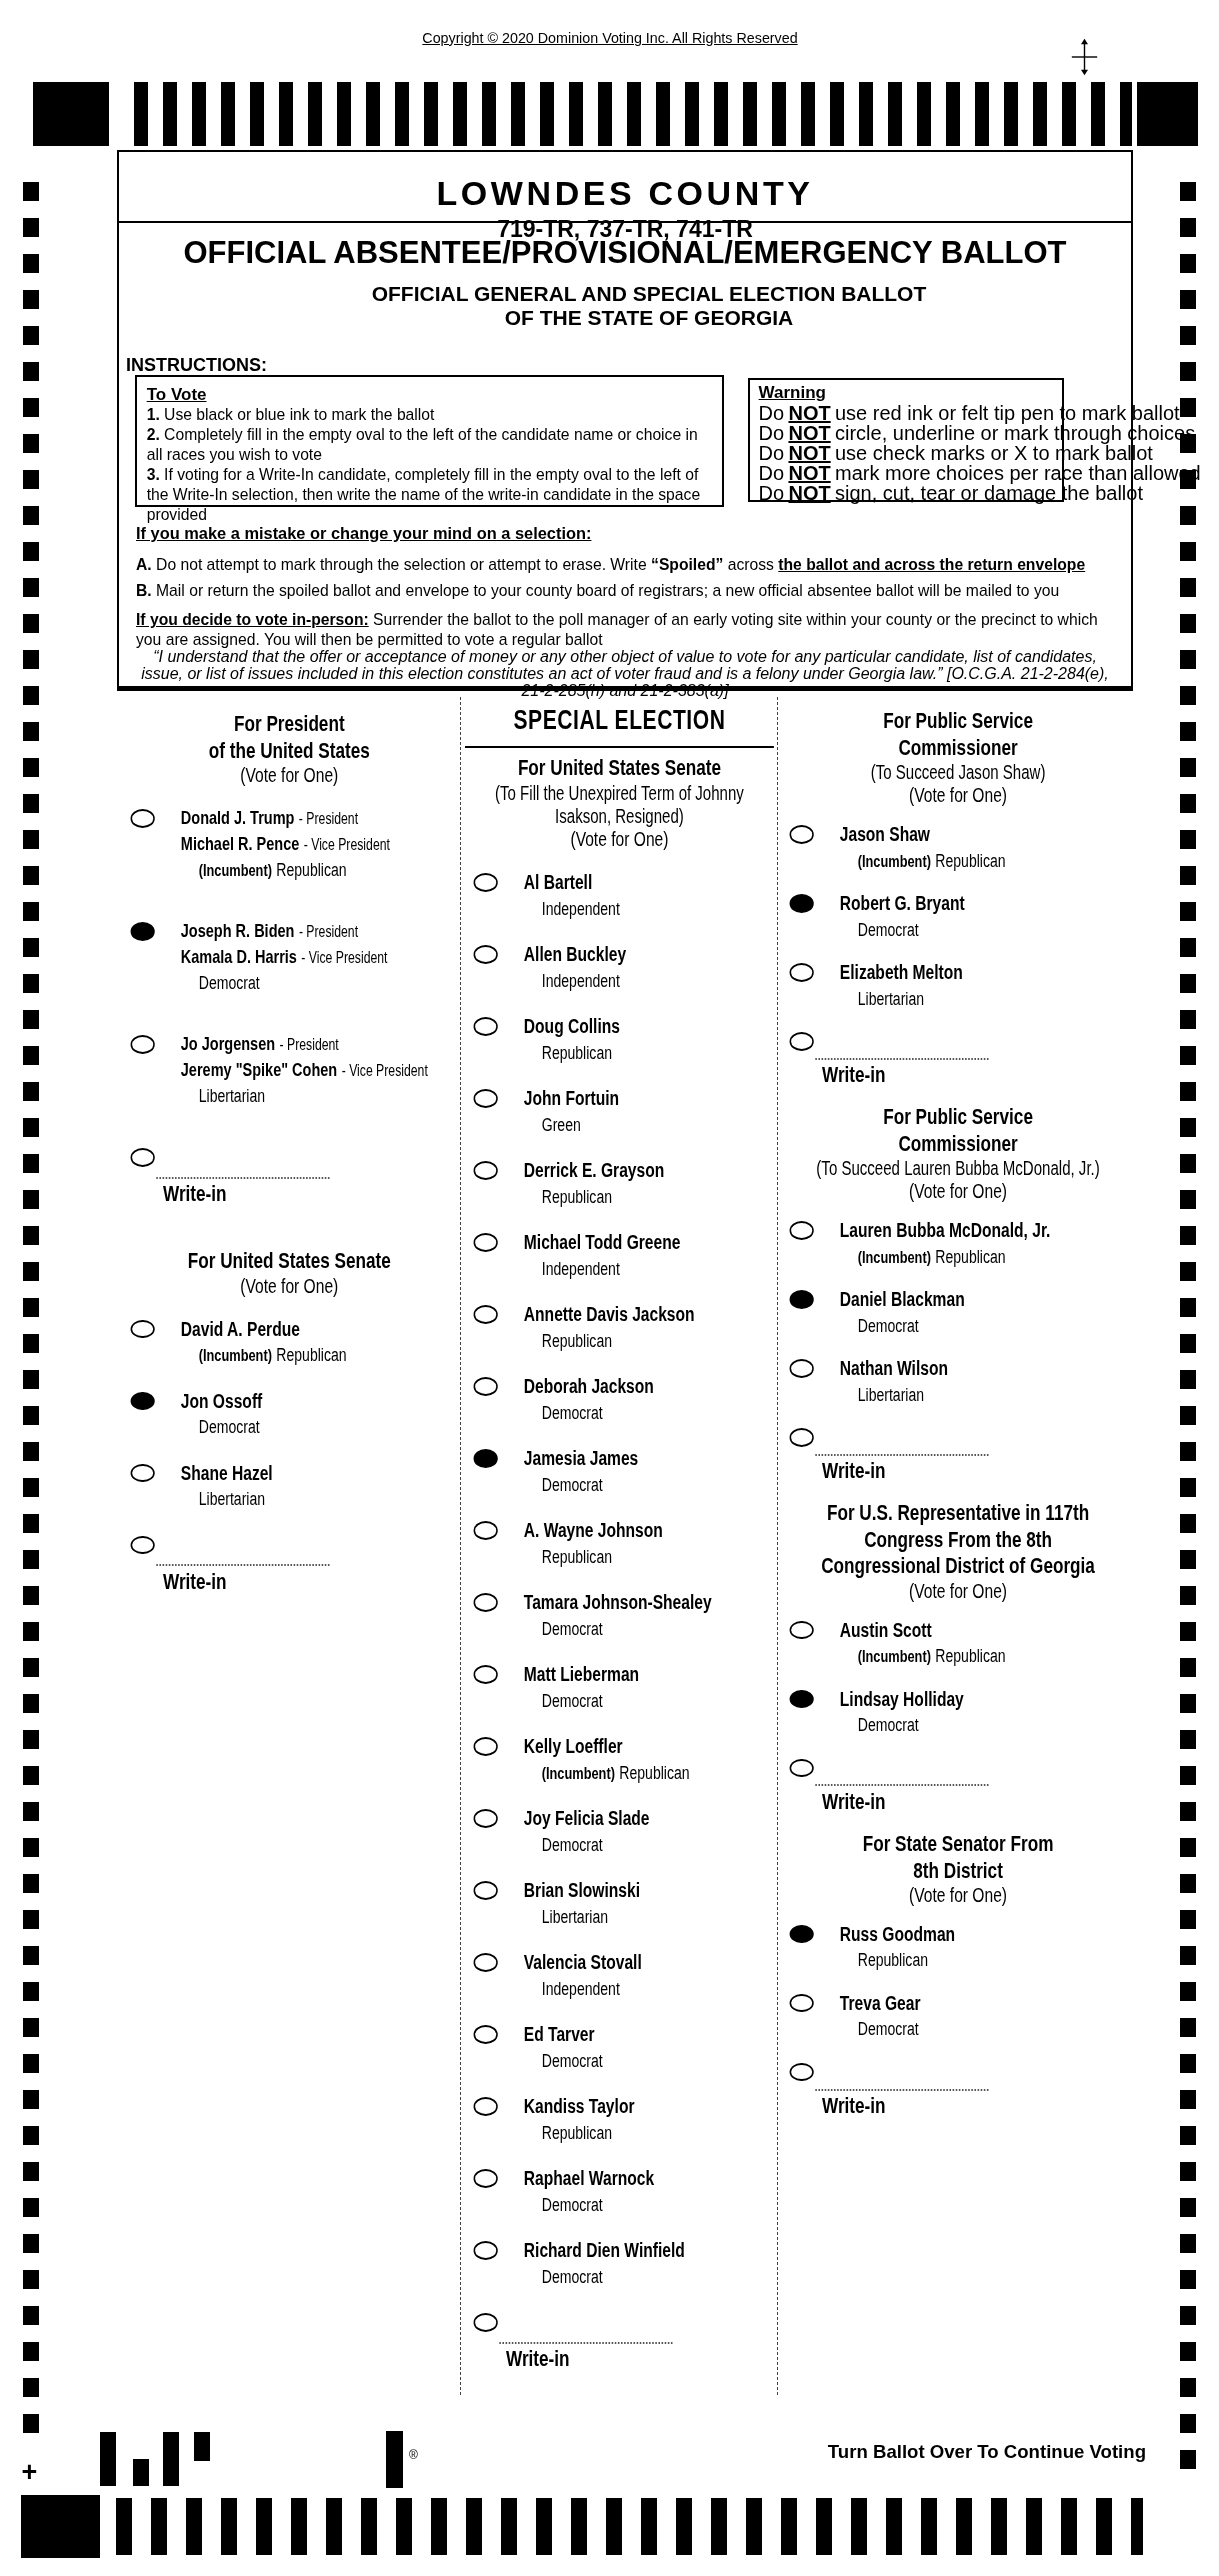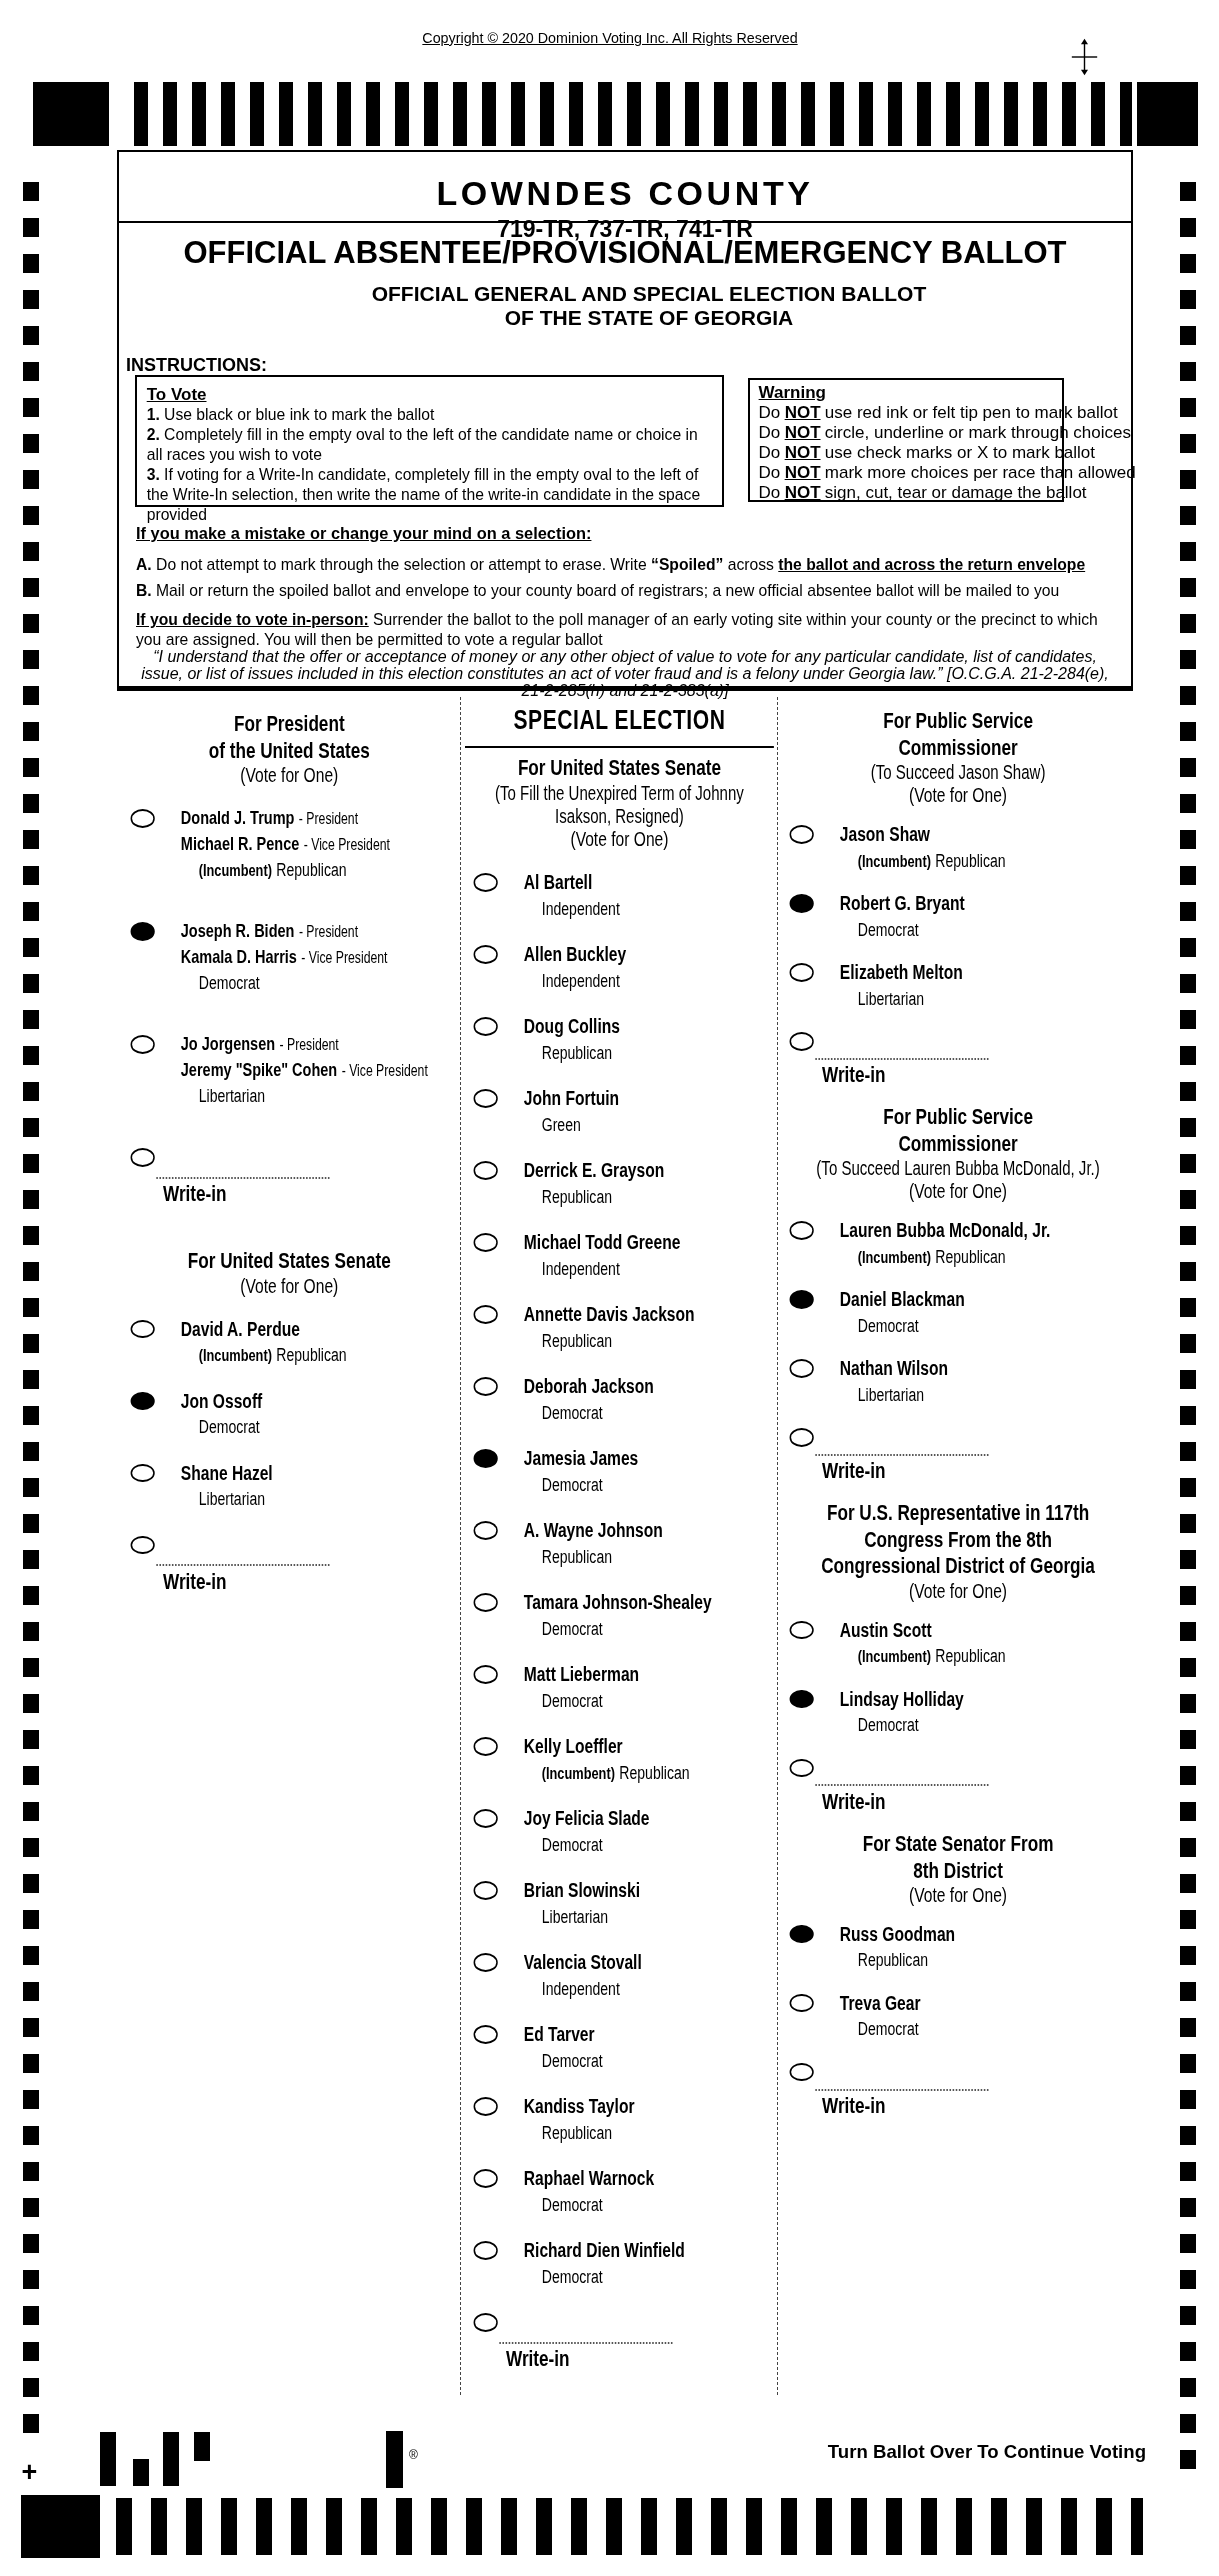--- a/index.html
+++ b/index.html
@@ -36,21 +36,21 @@
   #precincts{font-size:23px;font-weight:bold;margin-top:3px;}
   #ballot-type{left:0;right:0;top:83px;text-align:center;font-size:31px;font-weight:bold;}
   #gen-title{left:0;right:0;top:130px;text-align:center;font-size:21px;font-weight:bold;line-height:24px;padding-left:48px;}
   #instr-label{left:7.1px;top:203px;font-size:18px;font-weight:bold;}
   #tovote-box{left:15.7px;top:223px;width:589px;height:132px;border:2.1px solid #000;box-sizing:border-box;padding:8px 10px;}
   #warning-box{left:629px;top:226px;width:316px;height:124px;border:2.1px solid #000;box-sizing:border-box;padding:2.9px 8.6px;}
   .box-heading{font-size:17px;font-weight:bold;text-decoration:underline;}
   .tv-item{font-size:15.7px;line-height:20px;}
   .tv-num{font-weight:bold;}
   .tv-text{margin-left:4.3px;}
-  .warn-item{font-size:17px;line-height:20px;white-space:nowrap;}
+  .warn-item{font-size:20px;line-height:20px;white-space:nowrap;}
   .warn-not{margin:0 4.3px;font-weight:bold;}
   .warn-rest{}
   #mistake-sec{left:17px;top:372px;right:13px;}
   #mistake-heading{font-size:16.4px;font-weight:bold;text-decoration:underline;margin-bottom:11.4px;}
   .mk-line{font-size:15.7px;line-height:21.4px;margin-bottom:4.3px;}
   #inperson-line{font-size:15.7px;line-height:20px;margin-top:8.6px;}
   .sb{font-weight:bold;}
   .su{text-decoration:underline;}
   #fine-print{left:21.4px;right:21.4px;top:496px;text-align:center;font-style:italic;font-size:16px;line-height:17px;}
   

